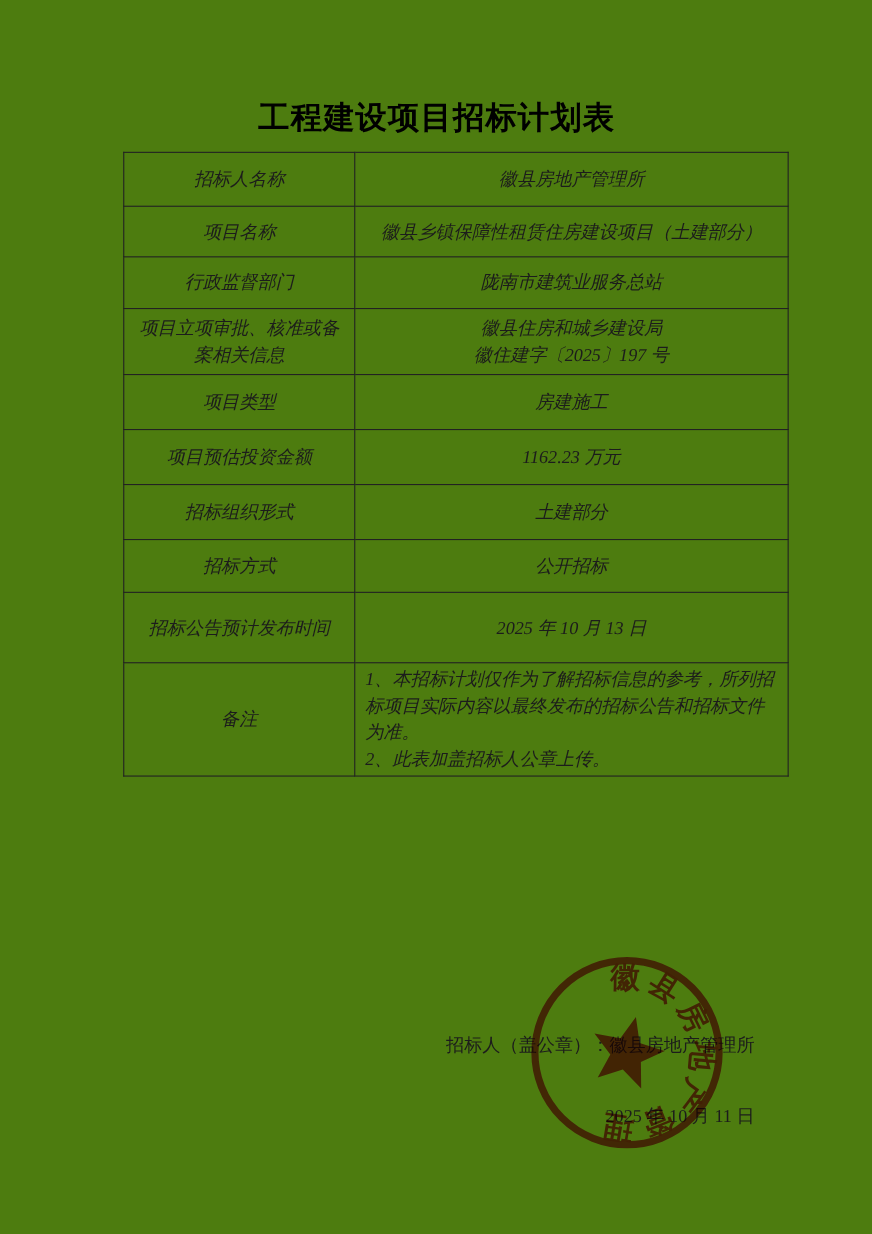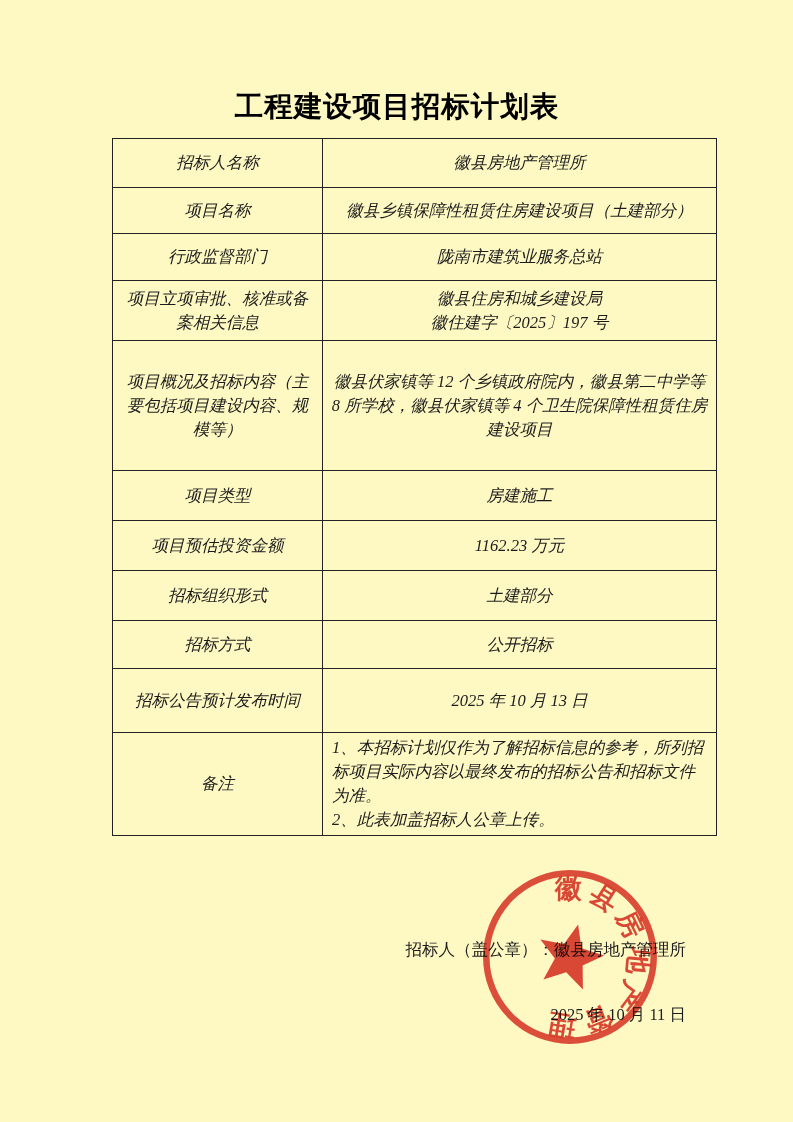--- a/index.html
+++ b/index.html
@@ -4,21 +4,21 @@
 <style>
   html, body {
     margin: 0;
     padding: 0;
     background: #ffffff;
   }
   .page {
     position: relative;
     width: 793px;
     height: 1122px;
-    background: #fef9c3;
+    background: #4d7c0f;
     overflow: hidden;
     font-family: "Liberation Serif", "DejaVu Serif", serif;
     color: #1c1c1c;
   }
   .doc-title {
     position: absolute;
     left: 112px;
     top: 88px;
     width: 570px;
     text-align: center;
@@ -117,24 +117,20 @@
       </tr>
       <tr class="row2">
         <td class="cell-label">行政监督部门</td>
         <td class="cell-value">陇南市建筑业服务总站</td>
       </tr>
       <tr class="row3">
         <td class="cell-label">项目立项审批、核准或备案相关信息</td>
         <td class="cell-value">徽县住房和城乡建设局
 徽住建字〔2025〕197 号</td>
       </tr>
-      <tr class="row4">
-        <td class="cell-label">项目概况及招标内容（主要包括项目建设内容、规模等）</td>
-        <td class="cell-value">徽县伏家镇等 12 个乡镇政府院内，徽县第二中学等 8 所学校，徽县伏家镇等 4 个卫生院保障性租赁住房建设项目</td>
-      </tr>
       <tr class="row5">
         <td class="cell-label">项目类型</td>
         <td class="cell-value">房建施工</td>
       </tr>
       <tr class="row6">
         <td class="cell-label">项目预估投资金额</td>
         <td class="cell-value">1162.23 万元</td>
       </tr>
       <tr class="row7">
         <td class="cell-label">招标组织形式</td>

